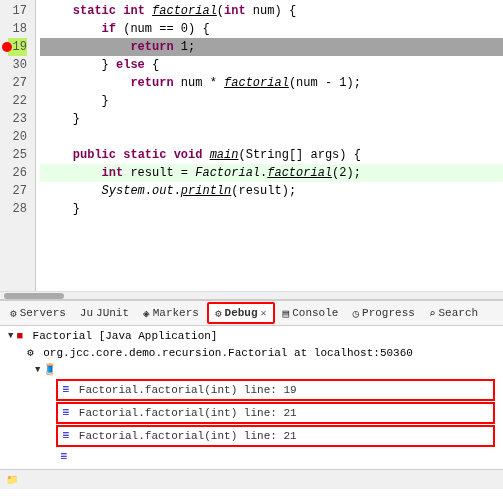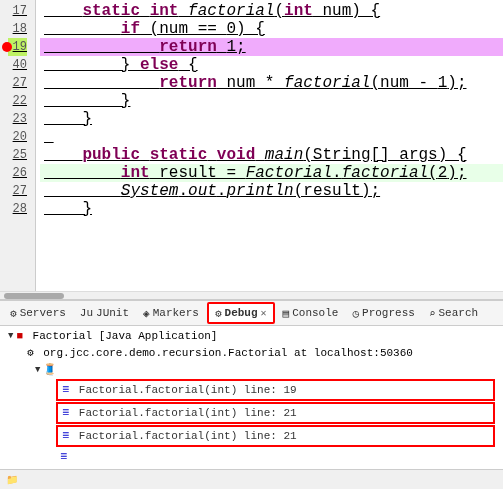--- a/index.html
+++ b/index.html
@@ -12,21 +12,20 @@
       display: flex;
       flex-direction: column;
       border-bottom: 1px solid #ccc;
       overflow: hidden;
     }
 
     .code-container {
       display: flex;
       flex: 1;
       overflow: hidden;
-      text-decoration: underline;
     }
 
     .line-numbers {
       background: #f0f0f0;
       padding: 0 8px;
       border-right: 1px solid #ccc;
       min-width: 36px;
       display: flex;
       flex-direction: column;
       font-size: 12px;
@@ -59,31 +58,31 @@
     .code-lines {
       flex: 1;
       padding-left: 4px;
       padding-top: 2px;
       overflow: hidden;
     }
 
     .code-line {
       height: 18px;
       line-height: 18px;
-      font-size: 16px;
+      font-size: 12px;
       white-space: pre;
       padding-left: 4px;
     }
 
     .code-line.highlighted {
       background: #e8ffe8;
     }
 
     .code-line.current {
-      background: #f0abfc;
+      background: #a3a3a3;
     }
 
     .kw { color: #7f0055; font-weight: bold; }
     .fn { color: #000; font-style: italic; text-decoration: underline; }
     .num { color: #000; }
     .sys { color: #000; font-style: italic; }
 
     
     .editor-scrollbar {
       height: 8px;
@@ -222,21 +221,21 @@
 </head>
 <body>
 
 <div class="editor-area">
   <div class="code-container">
     <div class="line-numbers">
 
     <div class="line-number">17</div>
         <div class="line-number">18</div>
         <div class="line-number current-line breakpoint">19</div>
-        <div class="line-number">40</div>
+        <div class="line-number">30</div>
         <div class="line-number">27</div>
         <div class="line-number">22</div>
         <div class="line-number">23</div>
         <div class="line-number">20</div>
         <div class="line-number">25</div>
         <div class="line-number">26</div>
         <div class="line-number">27</div>
         <div class="line-number">28</div>
       </div>
     <div class="code-lines">

